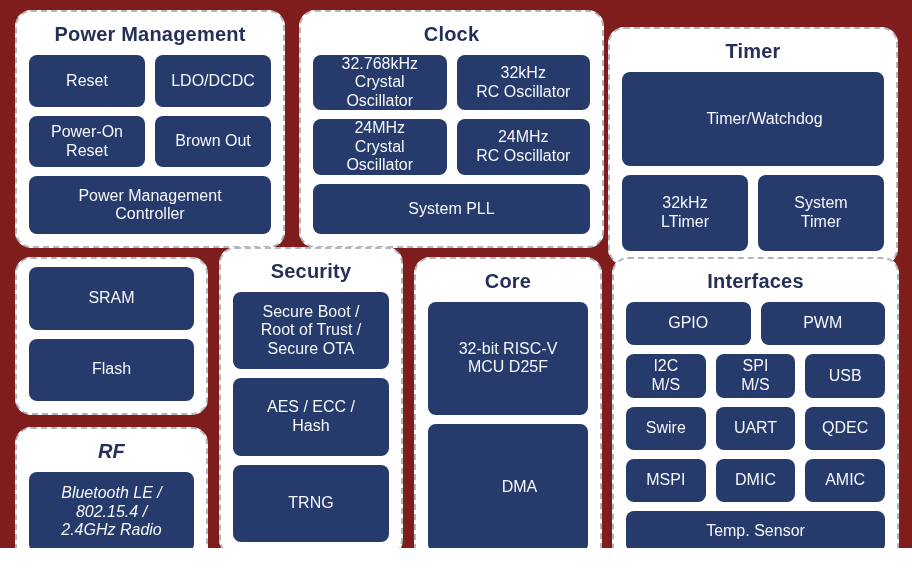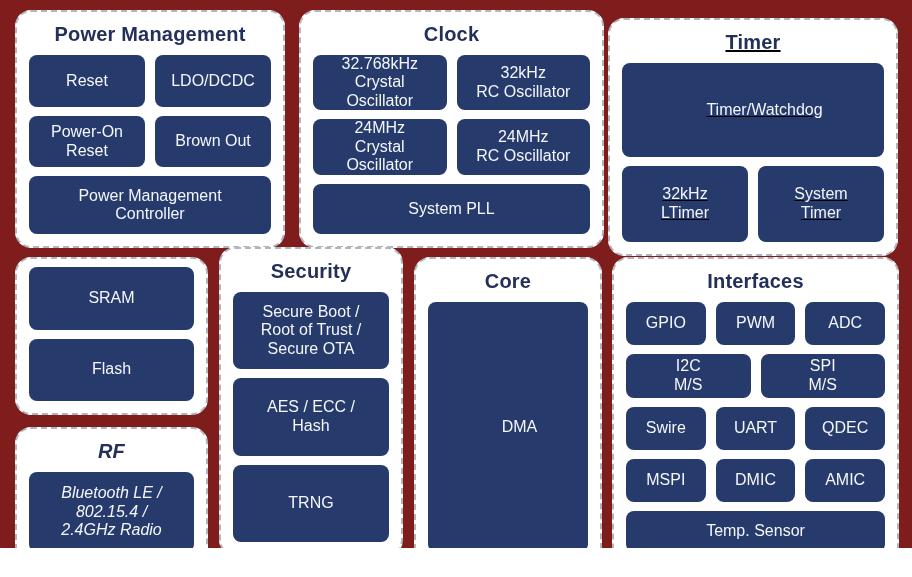--- a/index.html
+++ b/index.html
@@ -21,21 +21,21 @@
   .block{
     background:#263a6b;color:#f4f6fa;border-radius:8px;
     display:flex;align-items:center;justify-content:center;
     text-align:center;font-size:16px;line-height:1.16;
     white-space:pre-line;padding:3px 5px;box-sizing:border-box;min-height:0;
   }
   .grow1{flex:1;} .grow115{flex:1.15;padding-left:28px;} .grow125{flex:1.25;} .grow08{flex:.8;text-align:right;}
 
   .pos-power      {left:15px; top:10px;  width:270px;height:238px;}
   .pos-clock      {left:299px;top:10px;  width:305px;height:238px;}
-  .pos-timer      {left:608px;top:18px;  width:290px;height:238px;text-decoration:underline;}
+  .pos-timer      {left:608px;top:27px;  width:290px;height:238px;}
   .pos-memory     {left:15px; top:257px; width:193px;height:158px;}
   .pos-rf         {left:15px; top:427px; width:193px;height:139px;font-style:italic;}
   .pos-security   {left:219px;top:247px; width:184px;height:309px;}
   .pos-core       {left:414px;top:257px; width:188px;height:309px;}
   .pos-interfaces {left:612px;top:257px; width:287px;height:309px;}
 </style>
 </head>
 <body>
 
 <div class="board">
@@ -115,37 +115,39 @@
 Secure OTA</div>
       <div class="block grow1">AES / ECC /
 Hash</div>
       <div class="block grow1">TRNG</div>
     </div>
   </section>
 
   <section class="panel pos-core">
     <h2 class="panel-title">Core</h2>
     <div class="panel-body">
+      <div class="block grow1">32-bit RISC-V
+MCU D25F</div>
       <div class="block grow115">DMA</div>
     </div>
   </section>
 
   <section class="panel pos-interfaces">
     <h2 class="panel-title">Interfaces</h2>
     <div class="panel-body">
       <div class="row">
         <div class="block">GPIO</div>
         <div class="block">PWM</div>
-        <div class="block">ADC</div>
       </div>
       <div class="row">
         <div class="block">I2C
 M/S</div>
         <div class="block">SPI
 M/S</div>
+        <div class="block">USB</div>
       </div>
       <div class="row">
         <div class="block">Swire</div>
         <div class="block">UART</div>
         <div class="block">QDEC</div>
       </div>
       <div class="row">
         <div class="block">MSPI</div>
         <div class="block">DMIC</div>
         <div class="block">AMIC</div>

